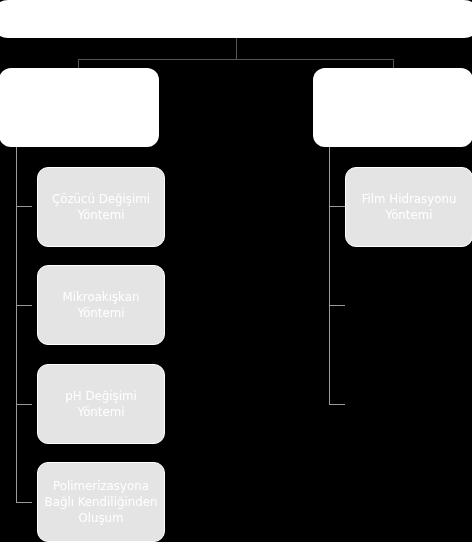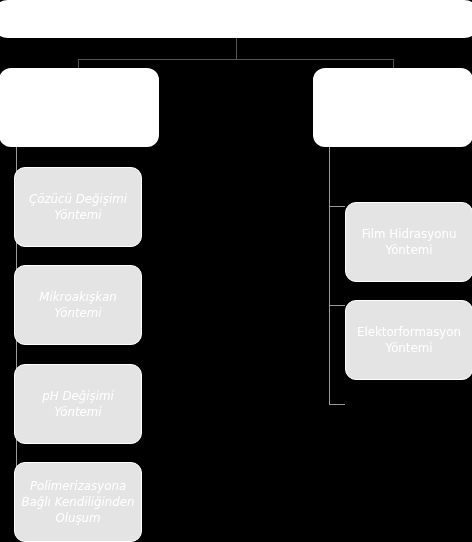--- a/index.html
+++ b/index.html
@@ -12,22 +12,22 @@
   .node span{display:block;}
   .root{background:#ffffff;color:#ffffff;font-size:15px;line-height:18px;
         left:-8px;top:0px;width:488px;height:38px;border-radius:16px;}
   .branch{background:#ffffff;color:#ffffff;font-size:14px;line-height:17px;
           top:68px;height:79px;border-radius:12px;}
   .branch-l{left:-1px;width:160px;}
   .branch-r{left:313px;width:160px;}
   .leaf{background:#e4e4e4;color:#ffffff;font-size:11.8px;line-height:16.3px;
         border:1.5px solid #ffffff;border-radius:11px;padding:0 5px;
         width:128px;height:80px;}
-  .col-l{left:14px;font-style:italic;}
-  .col-r{left:345px;margin-top:35px;}
+  .col-l{left:37px;}
+  .col-r{left:345px;}
   .r0{top:167px;} .r1{top:265px;align-items:center;} .r2{top:364px;justify-content:flex-end;} .r3{top:462px;}
   .line{position:absolute;background:#9a9a9a;z-index:1;}
   .line.dim{background:#555555;}
   .vline{width:1px;}
   .hline{height:1px;}
   .stub{width:16px;height:1px;}
   .stub-l{left:16px;} .stub-r{left:329px;}
   .s0{top:206px;} .s1{top:305px;} .s2{top:404px;} .s3{top:502px;}
 </style>
 </head>
@@ -71,17 +71,14 @@
   <div class="node leaf col-l r2">
     <span>pH Değişimi Yöntemi</span>
   </div>
   <div class="node leaf col-l r3">
     <span>Polimerizasyona Bağlı Kendiliğinden Oluşum</span>
   </div>
 
   <div class="node leaf col-r r0">
     <span>Film Hidrasyonu Yöntemi</span>
   </div>
-  <div class="node leaf col-r r1">
-    <span>Elektorformasyon Yöntemi</span>
-  </div>
 
 </div>
 
 </body></html>

